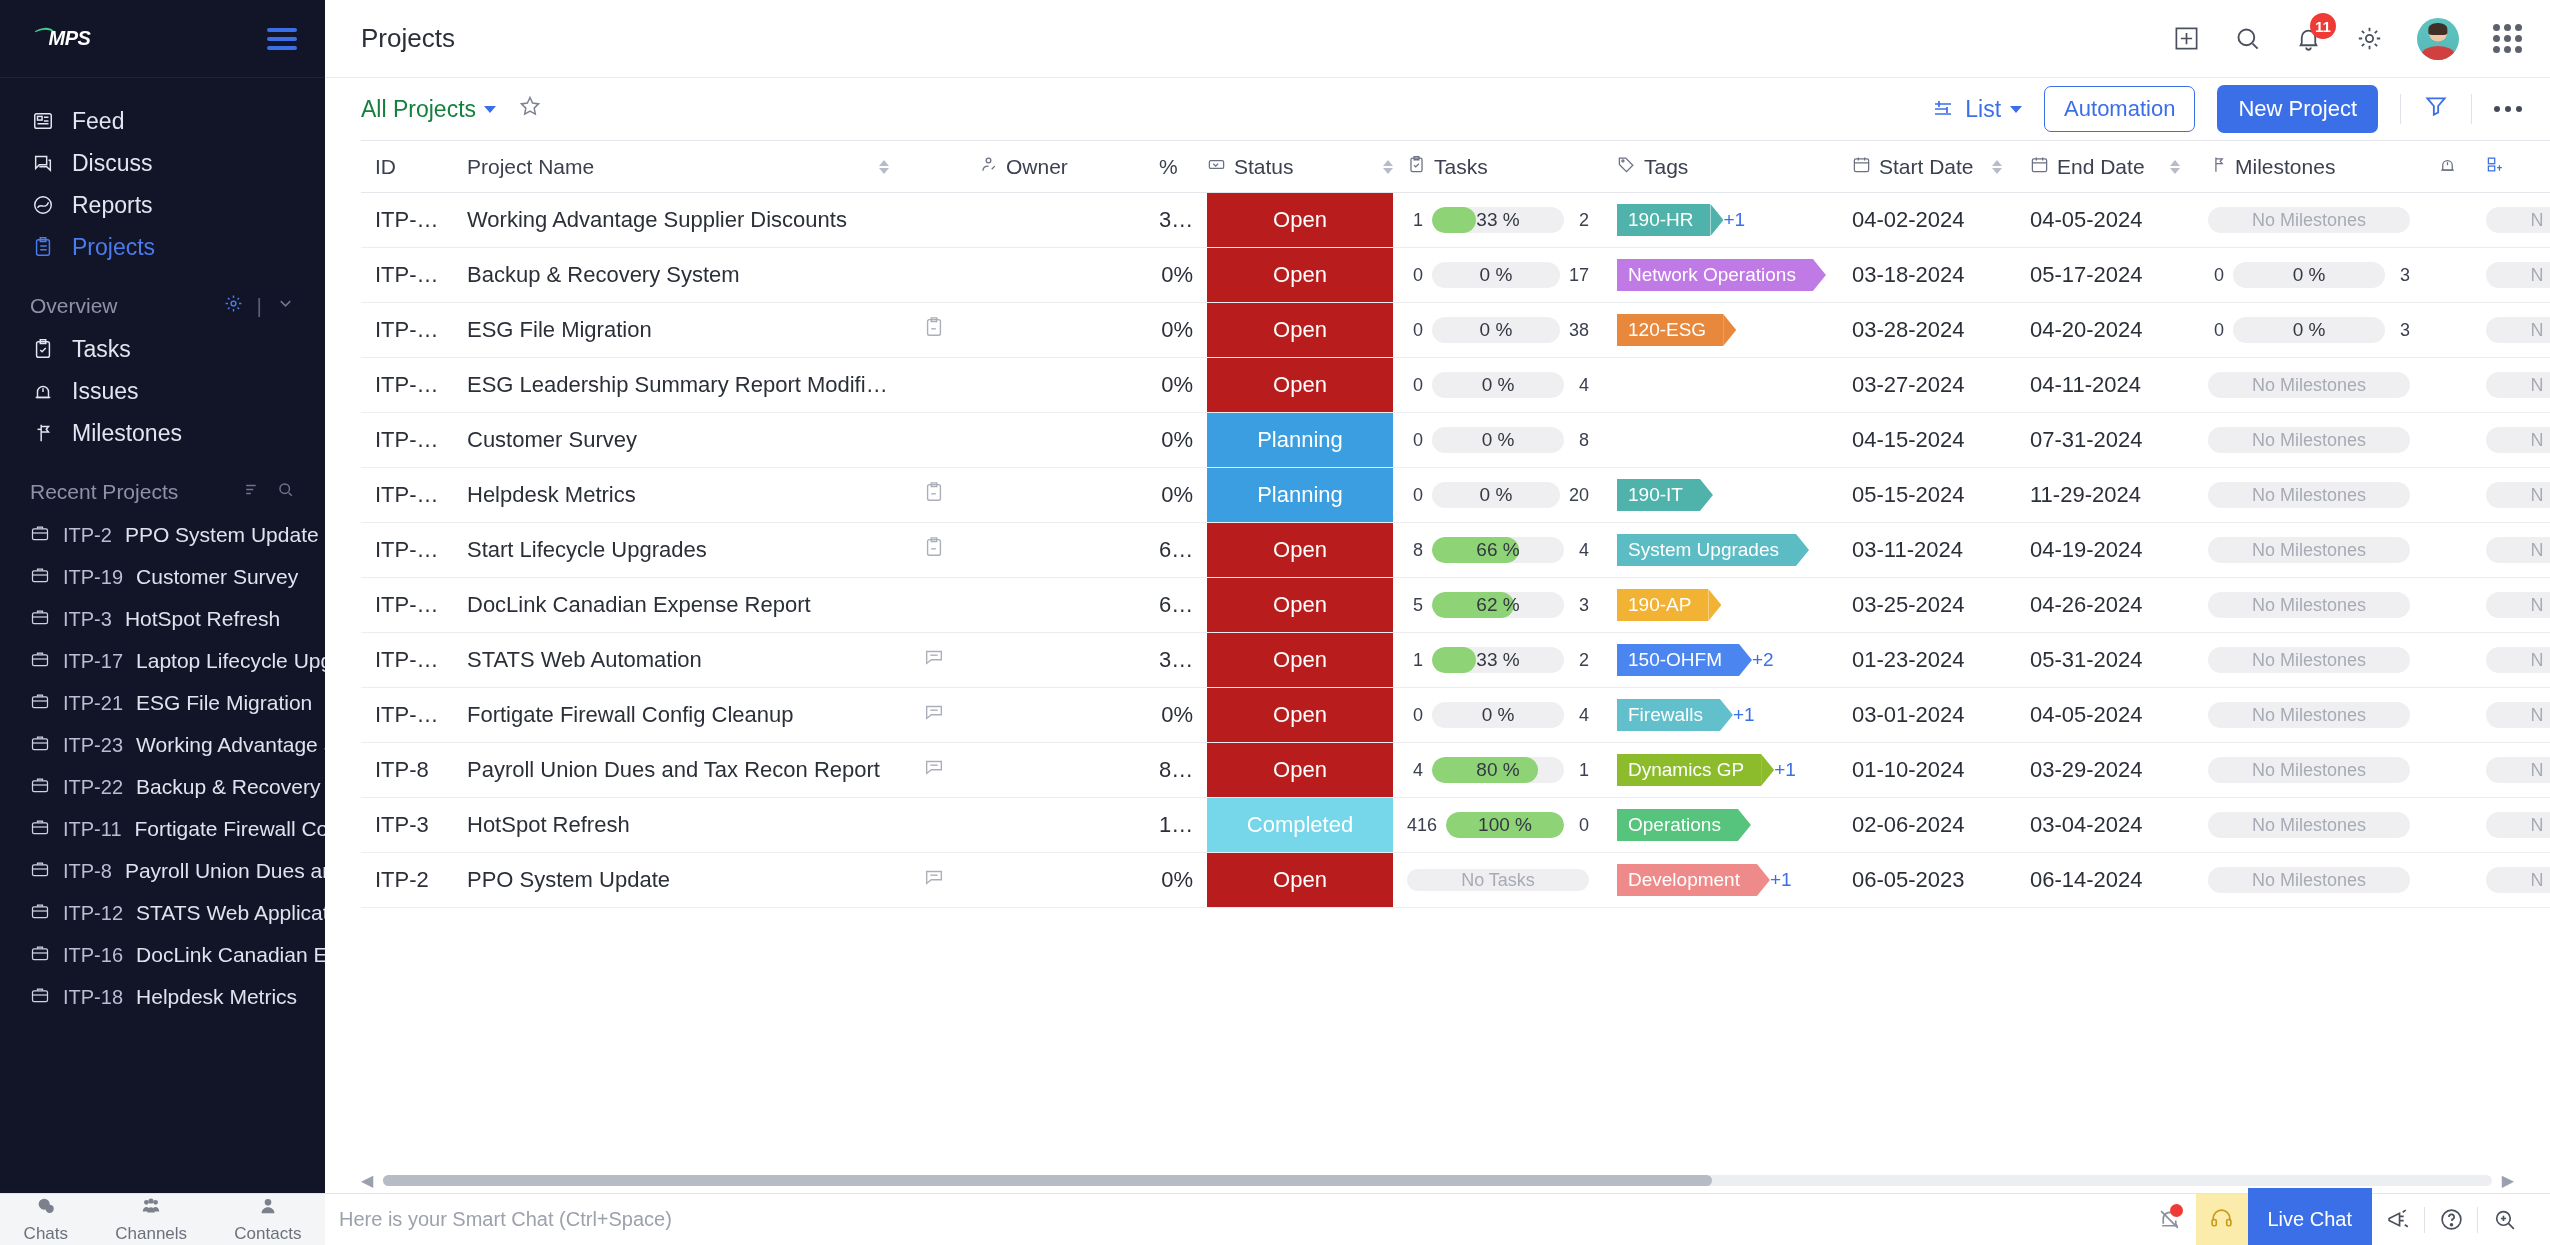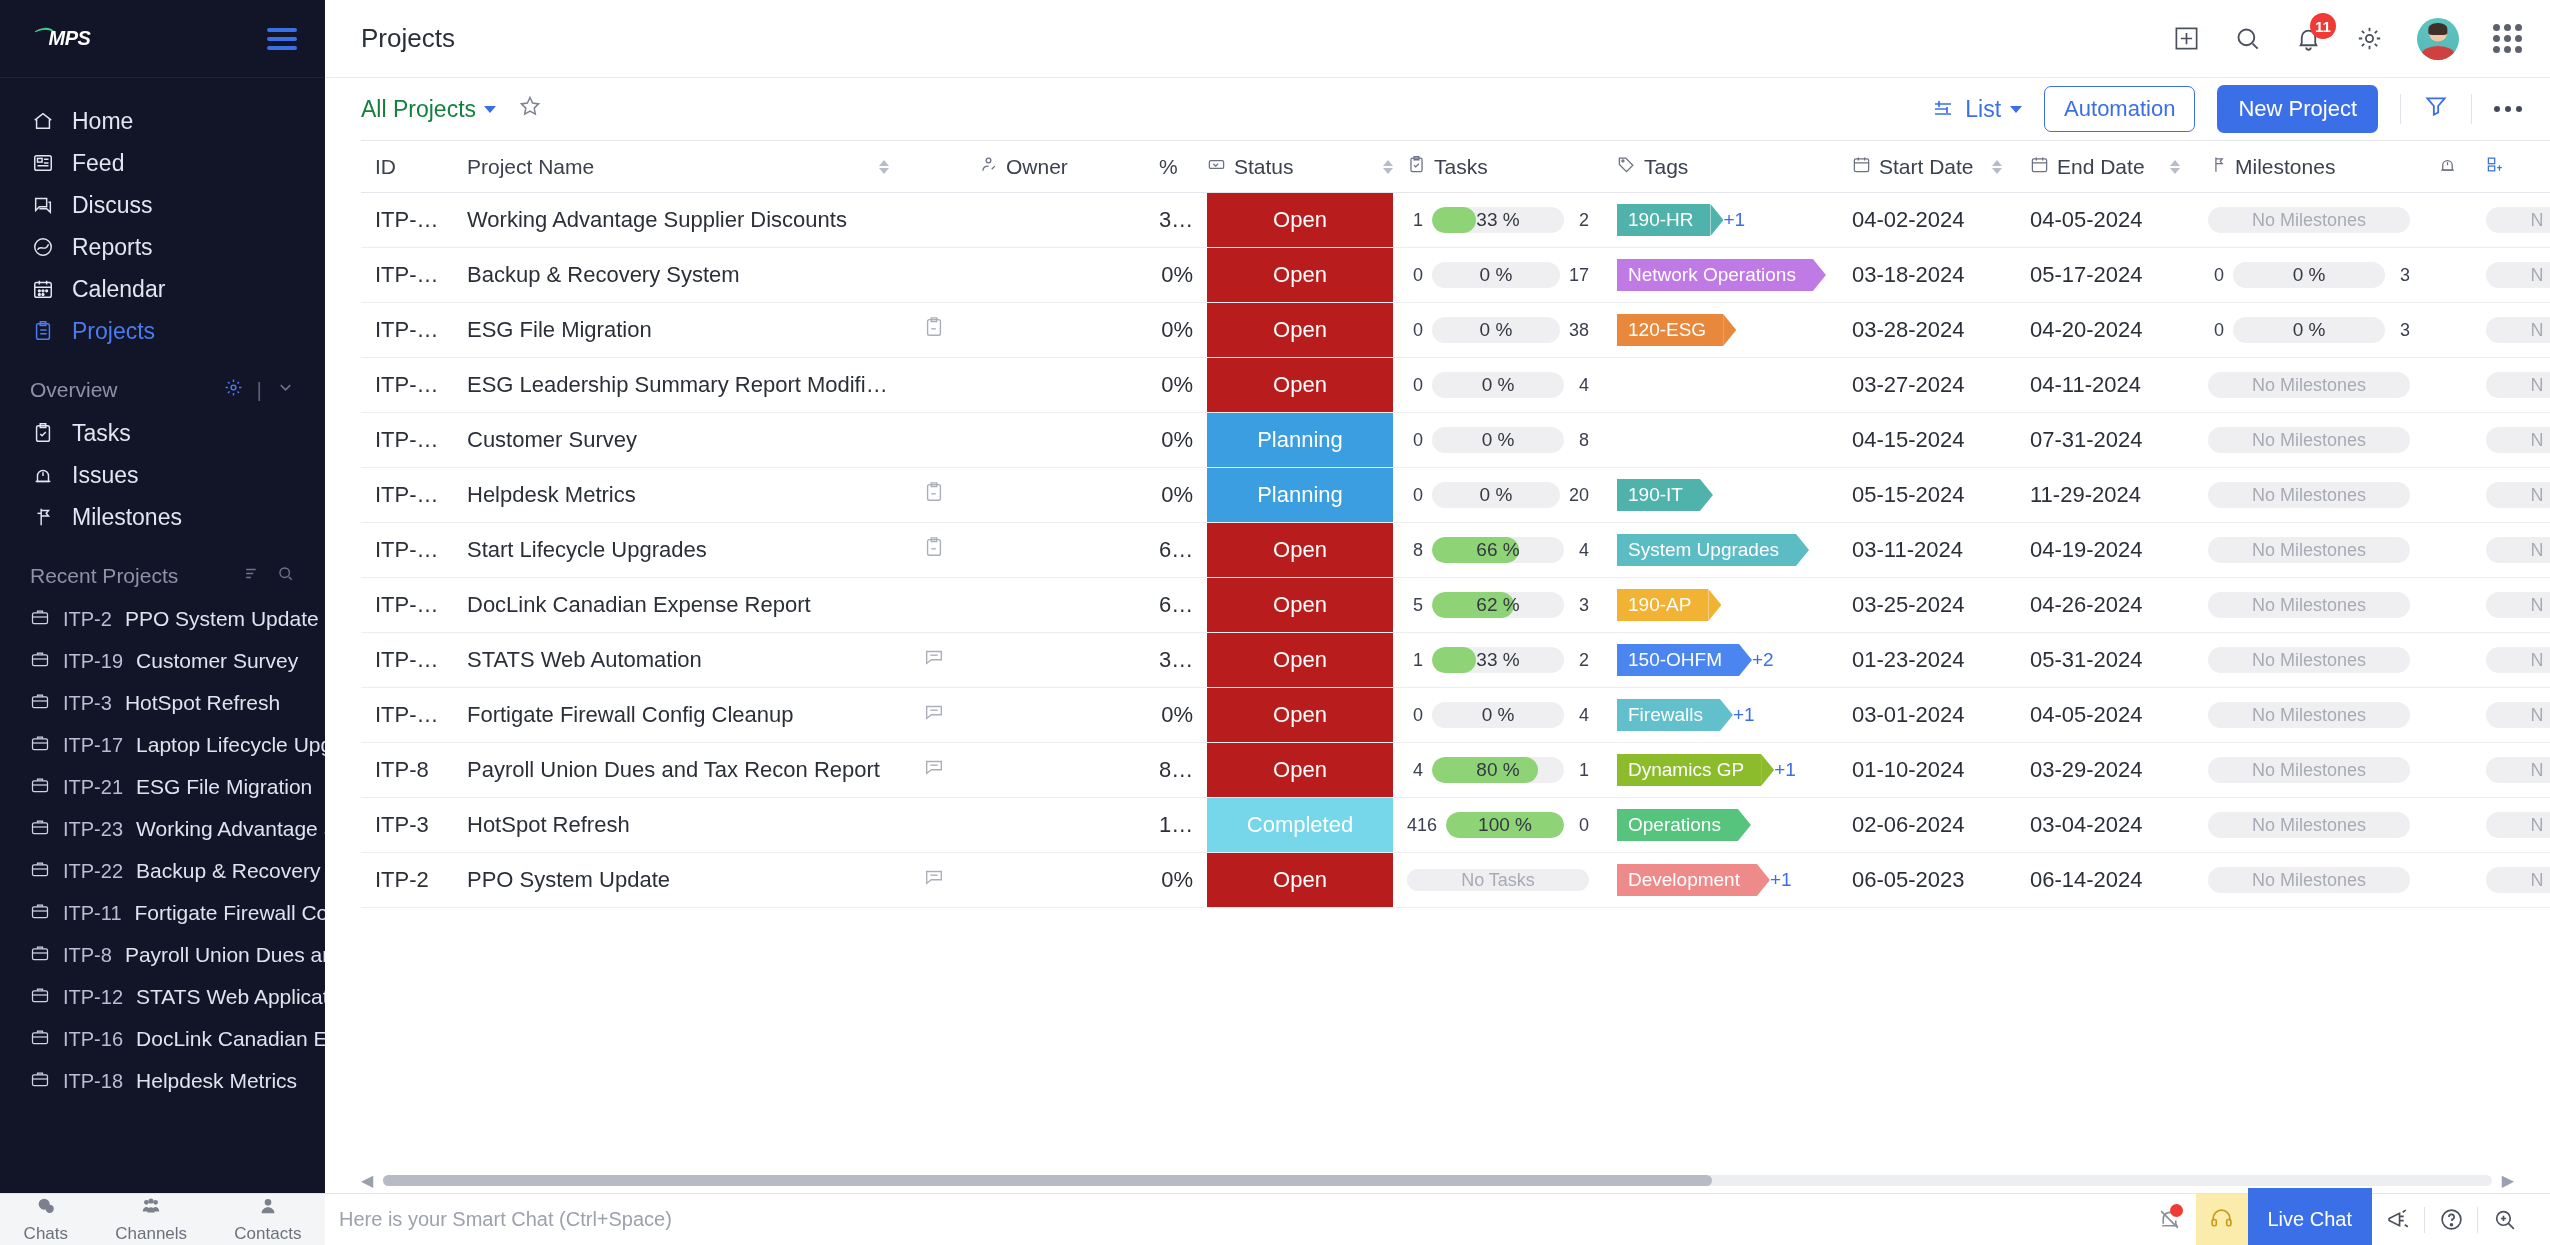--- a/index.html
+++ b/index.html
@@ -136,29 +136,20 @@
           <i></i>
           <i></i>
           <i></i>
         </div>
     </div>
 
     <nav class="sb-nav">
       <div class="sb-item">
         <span class="ic">
             <svg viewBox="0 0 24 24" fill="none" stroke="currentColor" stroke-width="1.6">
-              <path d="M3 11l9-7 9 7"></path>
-              <path d="M5 10v10h14V10"></path>
-            </svg>
-          </span>
-        <span>Home</span>
-      </div>
-      <div class="sb-item">
-        <span class="ic">
-            <svg viewBox="0 0 24 24" fill="none" stroke="currentColor" stroke-width="1.6">
               <rect x="3" y="4" width="18" height="16" rx="2"></rect>
               <rect x="6" y="7" width="5" height="4"></rect>
               <path d="M13 8h5M13 12h5M6 15h12"></path>
             </svg>
           </span>
         <span>Feed</span>
       </div>
       <div class="sb-item">
         <span class="ic">
             <svg viewBox="0 0 24 24" fill="none" stroke="currentColor" stroke-width="1.6">
@@ -169,34 +160,20 @@
         <span>Discuss</span>
       </div>
       <div class="sb-item">
         <span class="ic">
             <svg viewBox="0 0 24 24" fill="none" stroke="currentColor" stroke-width="1.6">
               <circle cx="12" cy="12" r="9"></circle>
               <path d="M6 15c3-6 9 3 12-6"></path>
             </svg>
           </span>
         <span>Reports</span>
-      </div>
-      <div class="sb-item">
-        <span class="ic">
-            <svg viewBox="0 0 24 24" fill="none" stroke="currentColor" stroke-width="1.6">
-              <rect x="3" y="5" width="18" height="16" rx="2"></rect>
-              <path d="M3 10h18M8 3v4M16 3v4"></path>
-              <circle cx="8" cy="14" r="1" fill="currentColor"></circle>
-              <circle cx="12" cy="14" r="1" fill="currentColor"></circle>
-              <circle cx="16" cy="14" r="1" fill="currentColor"></circle>
-              <circle cx="8" cy="18" r="1" fill="currentColor"></circle>
-              <circle cx="12" cy="18" r="1" fill="currentColor"></circle>
-            </svg>
-          </span>
-        <span>Calendar</span>
       </div>
       <div class="sb-item active">
         <span class="ic">
             <svg viewBox="0 0 24 24" fill="none" stroke="currentColor" stroke-width="1.6">
               <rect x="5" y="4" width="14" height="17" rx="2"></rect>
               <path d="M9 2h6v4H9z"></path>
               <path d="M9 11h7M9 15h7"></path>
             </svg>
           </span>
         <span>Projects</span>

